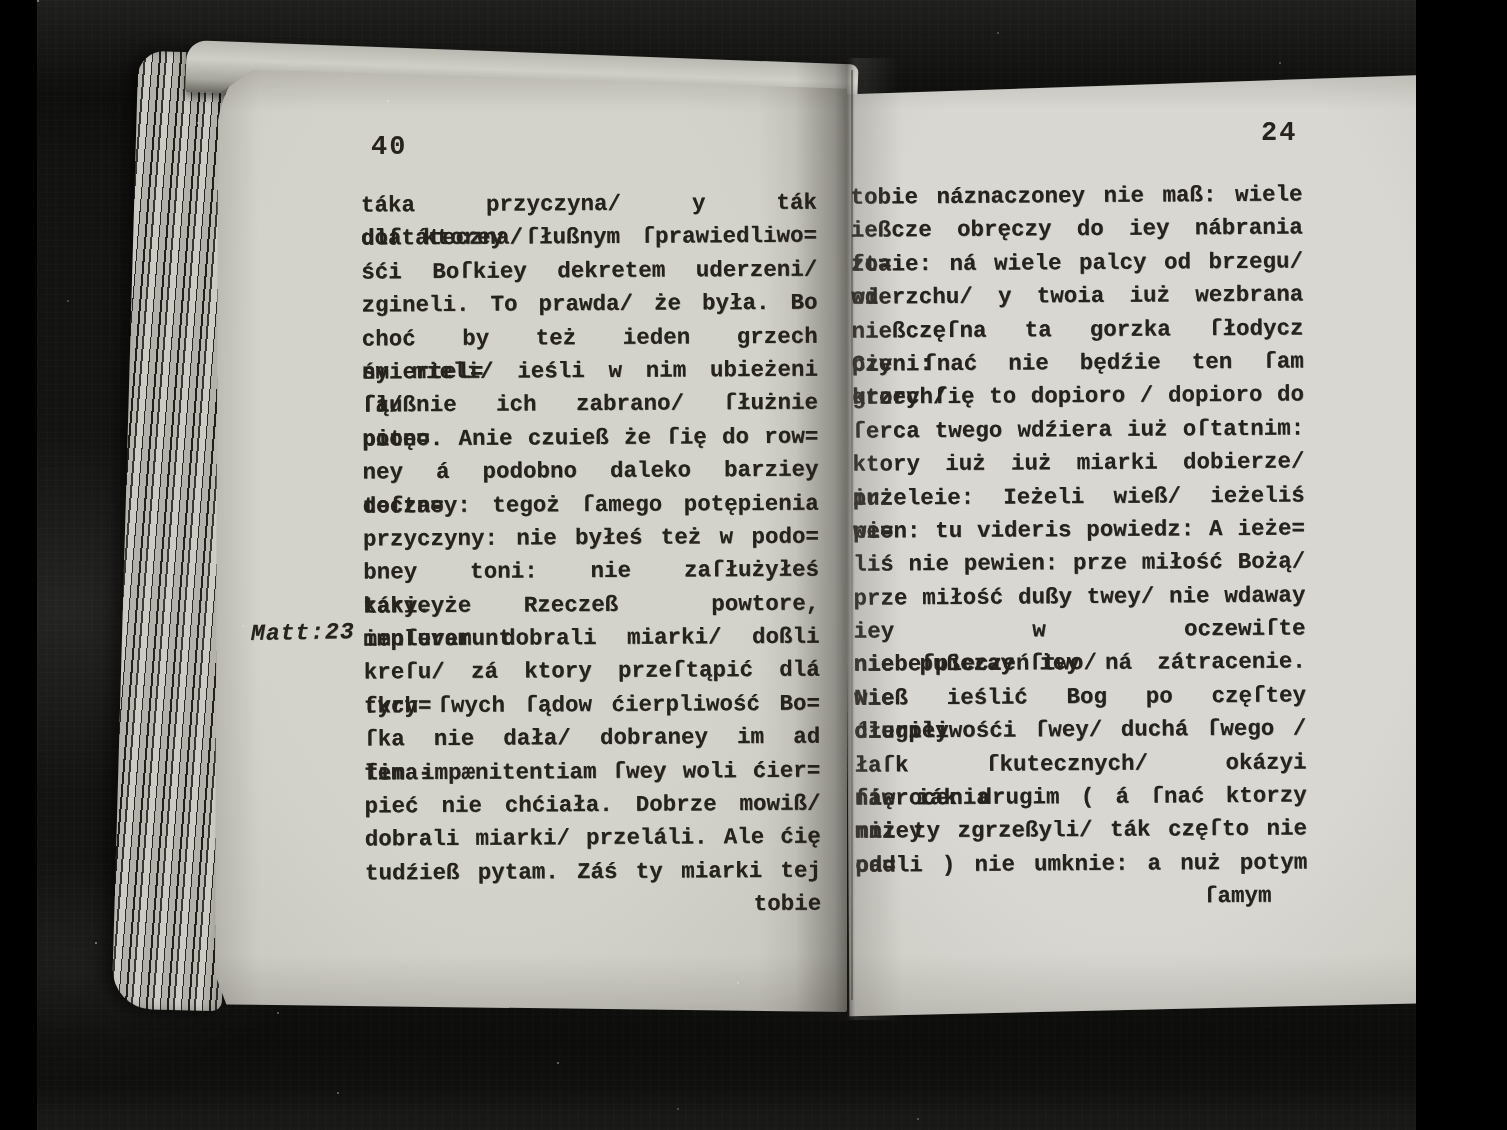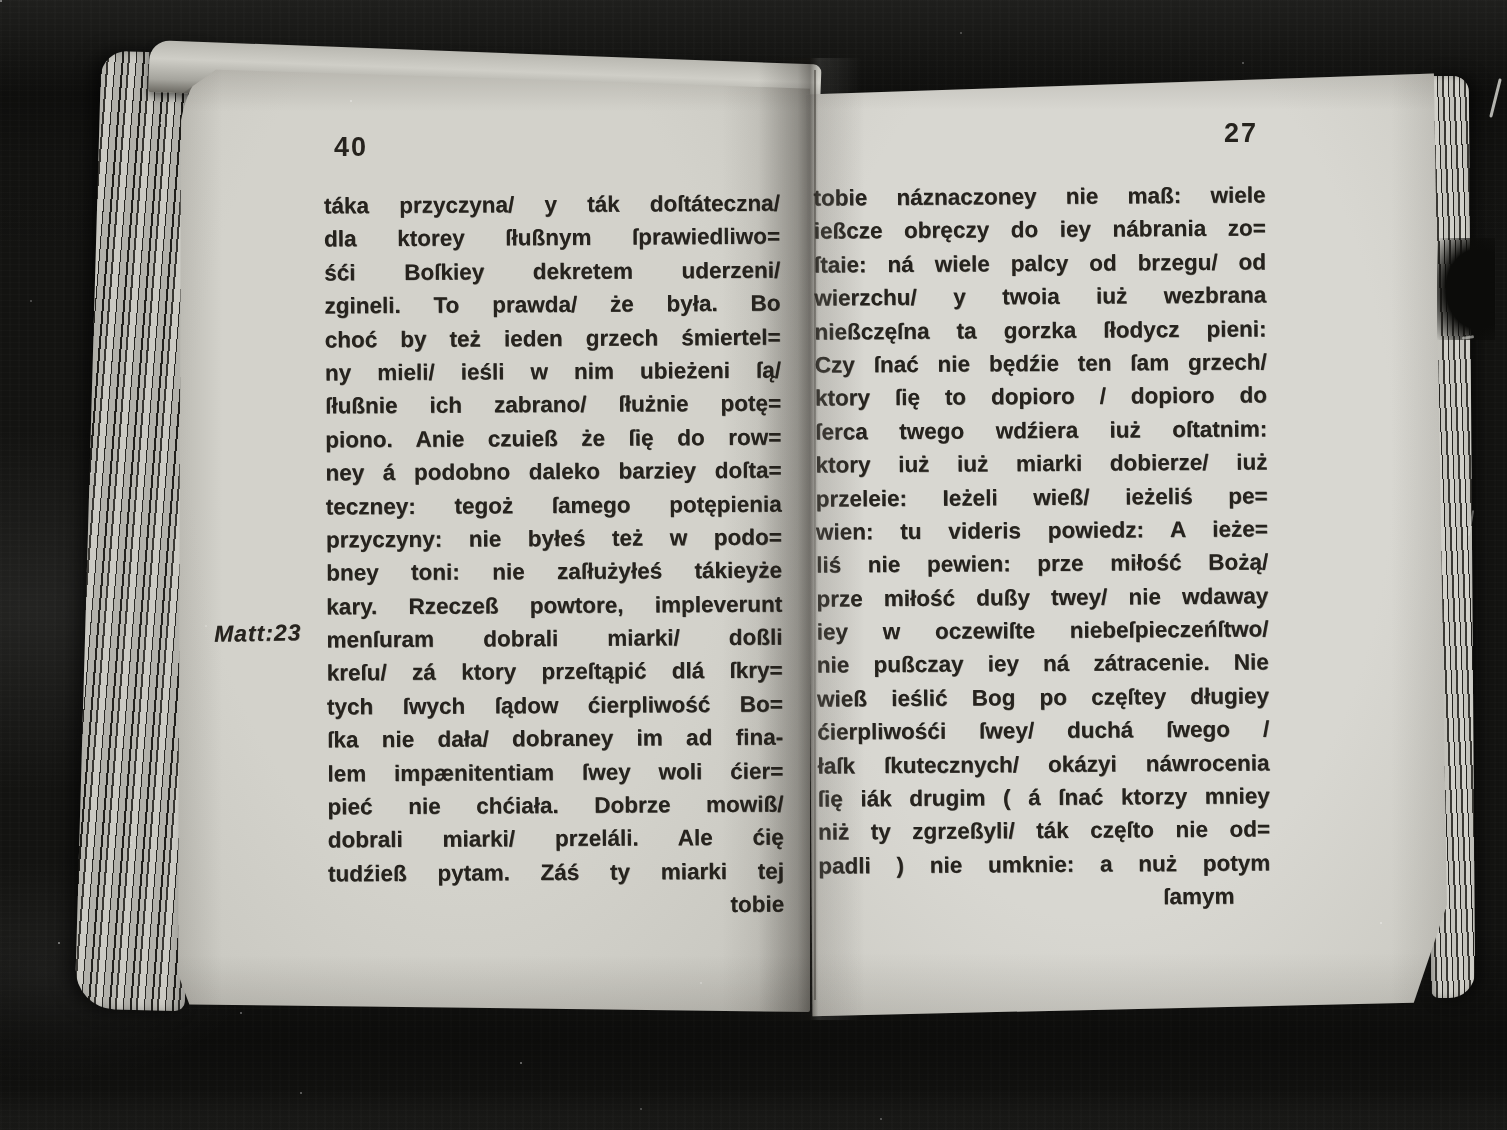--- a/index.html
+++ b/index.html
@@ -1,26 +1,27 @@
 <!DOCTYPE html>
 <html style="--background: #131311; --paper-left: #d3d2cb; --paper-right: #d8d7d1; --ink: #26231e; --edge-light: #c9c8c1; --edge-dark: #55524b;"><head>
 <meta charset="utf-8">
 <style>
   html,body{margin:0;padding:0;background:#000;}
   .stage{
-    position:relative; width:1507px; height:1130px; overflow:hidden;
+    position:relative; width:1379px; height:1130px; overflow:hidden;
     background-color:var(--background,#131311);
     background-image:
       radial-gradient(ellipse 420px 260px at 2% 54%, rgba(255,255,255,0.07), transparent 70%),
       radial-gradient(ellipse 300px 160px at 3% 86%, rgba(255,255,255,0.05), transparent 70%),
       linear-gradient(180deg, rgba(255,255,255,0.05) 0px, rgba(255,255,255,0.02) 40px, rgba(0,0,0,0.25) 95px, rgba(0,0,0,0.05) 160px, transparent 320px),
       linear-gradient(180deg, transparent 930px, rgba(0,0,0,0.35) 1040px, rgba(0,0,0,0.15) 1090px, rgba(255,255,255,0.02) 1115px),
       repeating-linear-gradient(180deg, rgba(255,255,255,0.016) 0 1px, transparent 1px 6px),
       repeating-linear-gradient(90deg, rgba(255,255,255,0.012) 0 2px, transparent 2px 9px);
-    font-family:Liberation Sans, sans-serif;
+    font-family:Liberation Mono, monospace;
+    margin-left:37px;
   }
   
   .edge-stack{position:absolute; background:var(--edge-light,#c9c8c1);}
   .edge-left{
     left:88px; top:52px; width:110px; height:958px;
     transform:rotate(1.6deg);
     border-radius:26px 4px 10px 40px;
     background:
       repeating-linear-gradient(93deg,
         rgba(40,38,33,0.55) 0 2px, rgba(201,200,193,0.9) 2px 6px,
@@ -140,21 +141,21 @@
           <div class="line">lem impænitentiam ſwey woli ćier=</div>
           <div class="line">pieć nie chćiała. Dobrze mowiß/</div>
           <div class="line">dobrali miarki/ przeláli. Ale ćię</div>
           <div class="line">tudźieß pytam. Záś ty miarki tej</div>
         </div>
       <div class="catchword">tobie</div>
     </div>
   </div>
 
   <div class="page page-right">
-    <div class="pagenum pn-right">27</div>
+    <div class="pagenum pn-right">24</div>
     <div class="column col-right">
       <div>
           <div class="line">tobie náznaczoney nie maß: wiele</div>
           <div class="line">ießcze obręczy do iey nábrania zo=</div>
           <div class="line">ſtaie: ná wiele palcy od brzegu/ od</div>
           <div class="line">wierzchu/ y twoia iuż wezbrana</div>
           <div class="line">nießczęſna ta gorzka ſłodycz pieni:</div>
           <div class="line">Czy ſnać nie będźie ten ſam grzech/</div>
           <div class="line">ktory ſię to dopioro / dopioro do</div>
           <div class="line">ſerca twego wdźiera iuż oſtatnim:</div>

